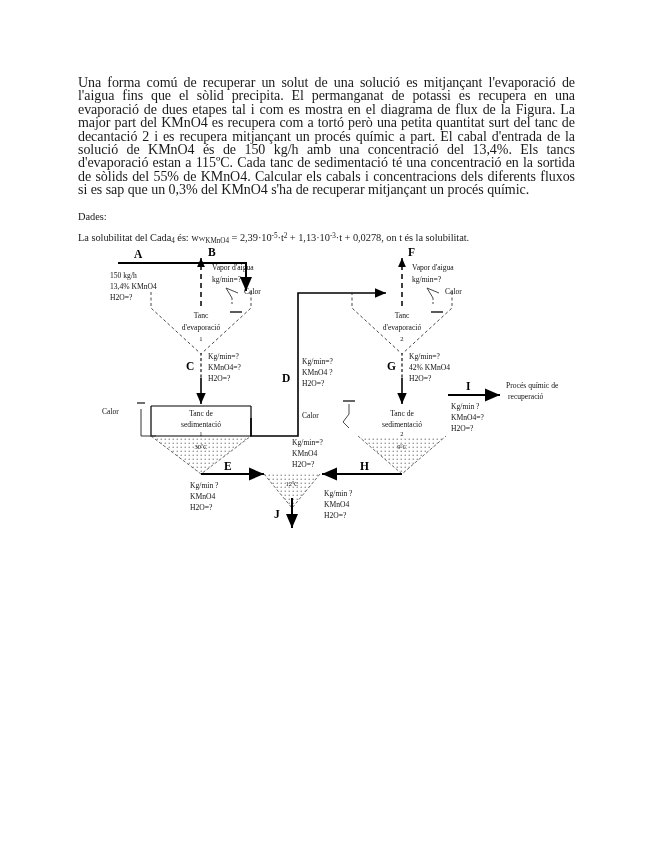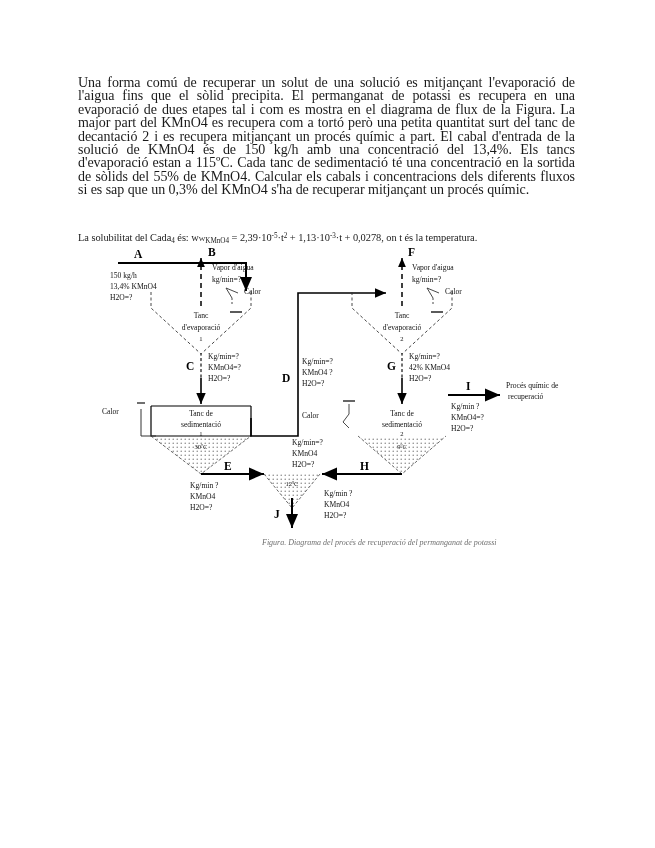--- a/index.html
+++ b/index.html
@@ -44,23 +44,24 @@
     font-family:"Liberation Serif", serif;
   }
 </style>
 </head>
 <body>
 
 <div class="page">
 
   <p class="para" id="intro-paragraph">Una forma comú de recuperar un solut de una solució es mitjançant l'evaporació de l'aigua fins que el sòlid precipita. El permanganat de potassi es recupera en una evaporació de dues etapes tal i com es mostra en el diagrama de flux de la Figura. La major part del KMnO4 es recupera com a tortó però una petita quantitat surt del tanc de decantació 2 i es recupera mitjançant un procés químic a part. El cabal d'entrada de la solució de KMnO4 és de 150 kg/h amb una concentració del 13,4%. Els tancs d'evaporació estan a 115ºC. Cada tanc de sedimentació té una concentració en la sortida de sòlids del 55% de KMnO4. Calcular els cabals i concentracions dels diferents fluxos si es sap que un 0,3% del KMnO4 s'ha de recuperar mitjançant un procés químic.</p>
 
+  <p class="para" id="dades-label">Dades:</p>
 
   <p class="para" id="solubility-line">
-    <span>La solubilitat del Cada</span><sub>4</sub><span> és: w</span><span style="font-variant:small-caps;">w</span><sub>KMnO4</sub><span> = 2,39·10</span><sup>-5</sup><span>·t</span><sup>2</sup><span> + 1,13·10</span><sup>-3</sup><span>·t + 0,0278</span><span>, on t és la temperatura.</span>
+    <span>La solubilitat del Cada</span><sub>4</sub><span> és: w</span><span style="font-variant:small-caps;">w</span><sub>KMnO4</sub><span> = 2,39·10</span><sup>-5</sup><span>·t</span><sup>2</sup><span> + 1,13·10</span><sup>-3</sup><span>·t + 0,0278</span><span>, on t és la solubilitat.</span>
   </p>
 
   <div id="process-diagram">
     <svg width="490" height="300" viewBox="0 0 490 300" xmlns="http://www.w3.org/2000/svg">
       <defs>
         <marker id="ah" markerWidth="8" markerHeight="8" refX="7" refY="3" orient="auto">
           <path d="M0,0 L7,3 L0,6 z" fill="#000"></path>
         </marker>
         <marker id="ahs" markerWidth="7" markerHeight="7" refX="6" refY="2.6" orient="auto">
           <path d="M0,0 L6,2.6 L0,5.2 z" fill="#000"></path>
@@ -214,15 +215,14 @@
       <g>
         <path d="M196,252 L196,282" fill="none" stroke="#000" stroke-width="2" marker-end="url(#ah)"></path>
       </g>
       <text class="dl-b" x="178" y="272">J</text>
       <text class="dl" x="228" y="250">Kg/min ?</text>
       <text class="dl" x="228" y="261">KMnO4</text>
       <text class="dl" x="228" y="272">H2O=?</text>
     </svg>
   </div>
 
-  <div class="caption">Figura. Diagrama del procés de recuperació del permanganat de potassi</div>
 
 </div>
 
 </body></html>

